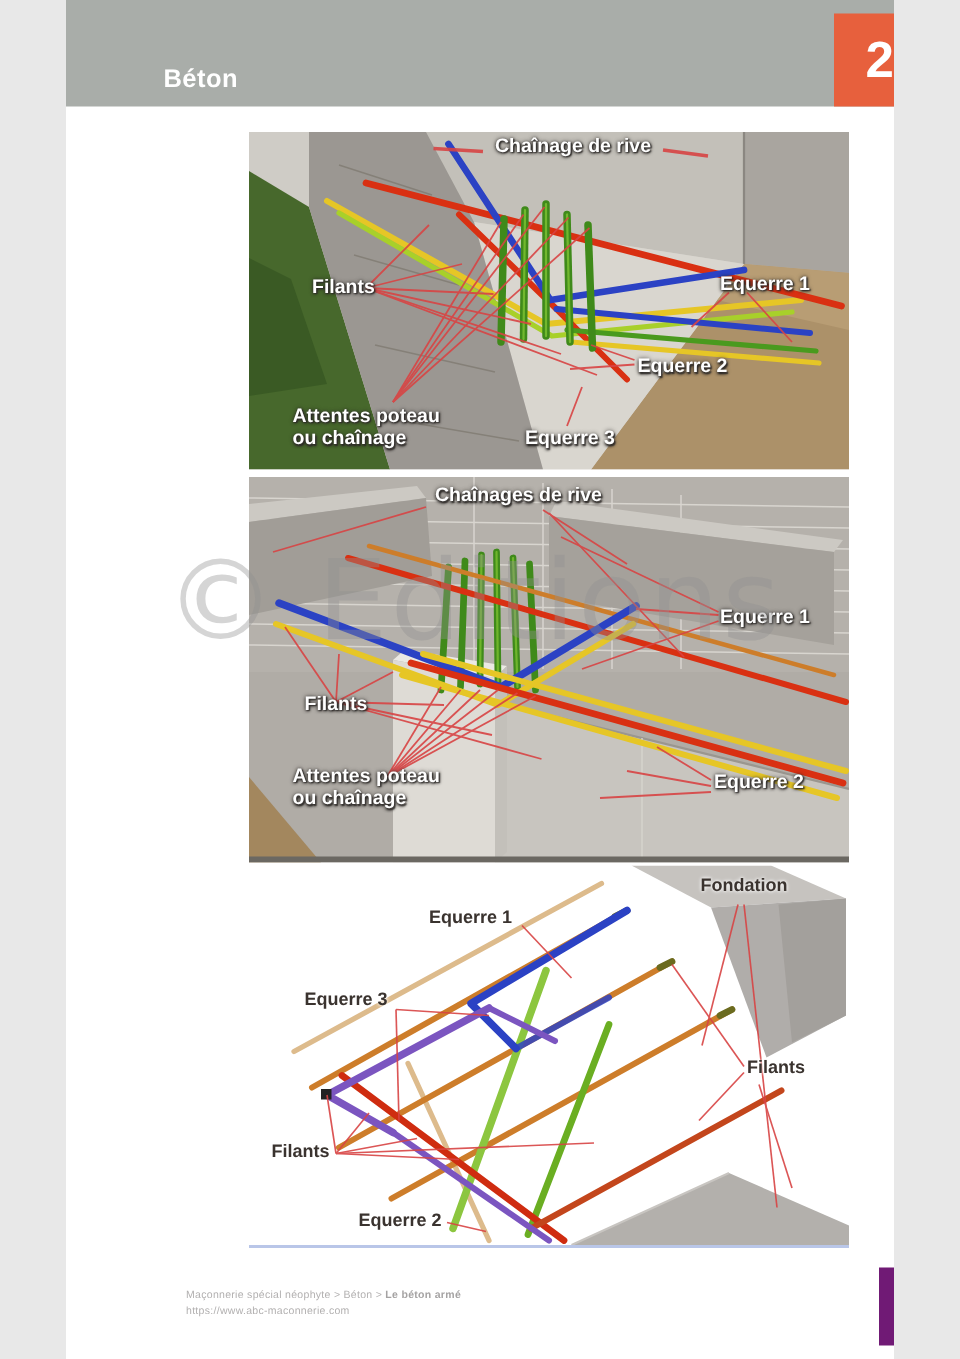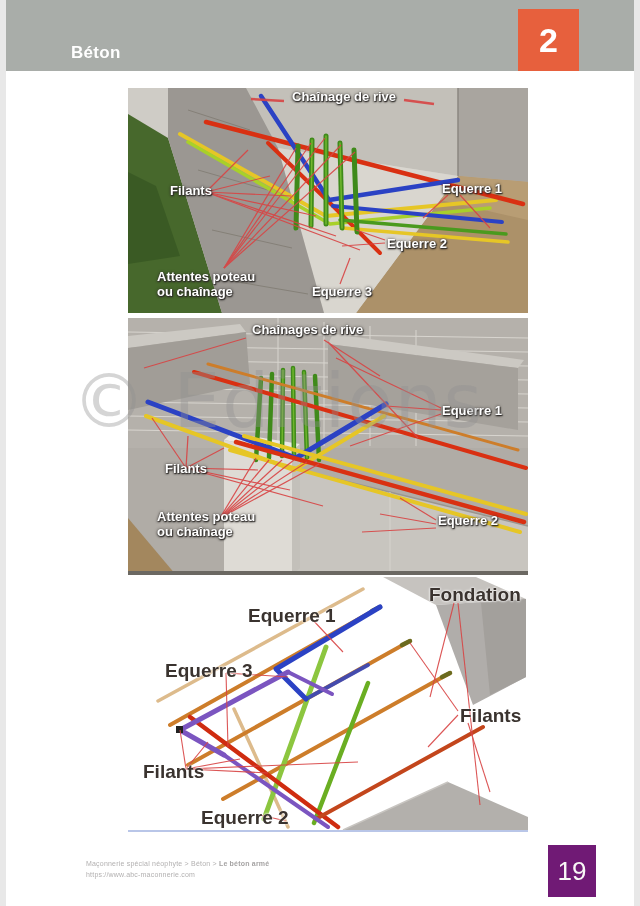--- a/index.html
+++ b/index.html
@@ -1,17 +1,17 @@
 <!DOCTYPE html>
 <html><head>
 <meta charset="utf-8">
 <style>
   html,body{margin:0;padding:0;background:#e8e8e8;}
   .page{
-    position:relative;width:628px;height:906px;background:#ffffff;
+    position:relative;width:552px;height:906px;background:#ffffff;
     font-family:"Liberation Sans","DejaVu Sans",sans-serif;
     overflow:hidden;margin:0 auto;
   }
   
   .header-band{position:absolute;left:0;top:0;width:640px;height:71px;background:#a9ada9;}
   .page-title{position:absolute;left:65px;top:43px;font-size:17px;font-weight:bold;color:#ffffff;letter-spacing:.3px;}
   .chapter-badge{
     position:absolute;left:512px;top:9px;width:61px;height:62px;background:#e7603d;
     display:flex;align-items:center;justify-content:center;
     color:#ffffff;font-size:34px;font-weight:bold;
@@ -21,21 +21,21 @@
   .fig svg{position:absolute;left:0;top:0;}
   .fig1{left:122px;top:88px;height:225px;}
   .fig2{left:122px;top:318px;height:257px;padding-left:20px;}
   .fig3{left:122px;top:577px;height:253px;border-bottom:2px solid #b9c6e8;}
   .lbl{position:absolute;font-weight:bold;white-space:pre-line;line-height:1.12;}
   .lbl-light{
     font-size:13px;color:#ffffff;
     text-shadow:0 1px 2px rgba(45,42,40,.95),0 0 3px rgba(45,42,40,.8),1px 1px 1px rgba(45,42,40,.9);
   }
   .lbl-dark{
-    font-size:19px;color:#3a332f;
+    font-size:12px;color:#3a332f;
     text-shadow:0 0 3px rgba(255,255,255,.95),0 0 2px rgba(255,255,255,.9);
   }
   
   .watermark{
     position:absolute;left:66px;top:364px;z-index:30;pointer-events:none;
     font-weight:400;color:rgba(145,145,145,.38);letter-spacing:2px;
     font-family:"DejaVu Sans","Liberation Sans",sans-serif;line-height:1.0;
   }
   .watermark .wm1{font-size:74px;}
   .watermark .wm2{font-size:74px;margin-top:6px;}

